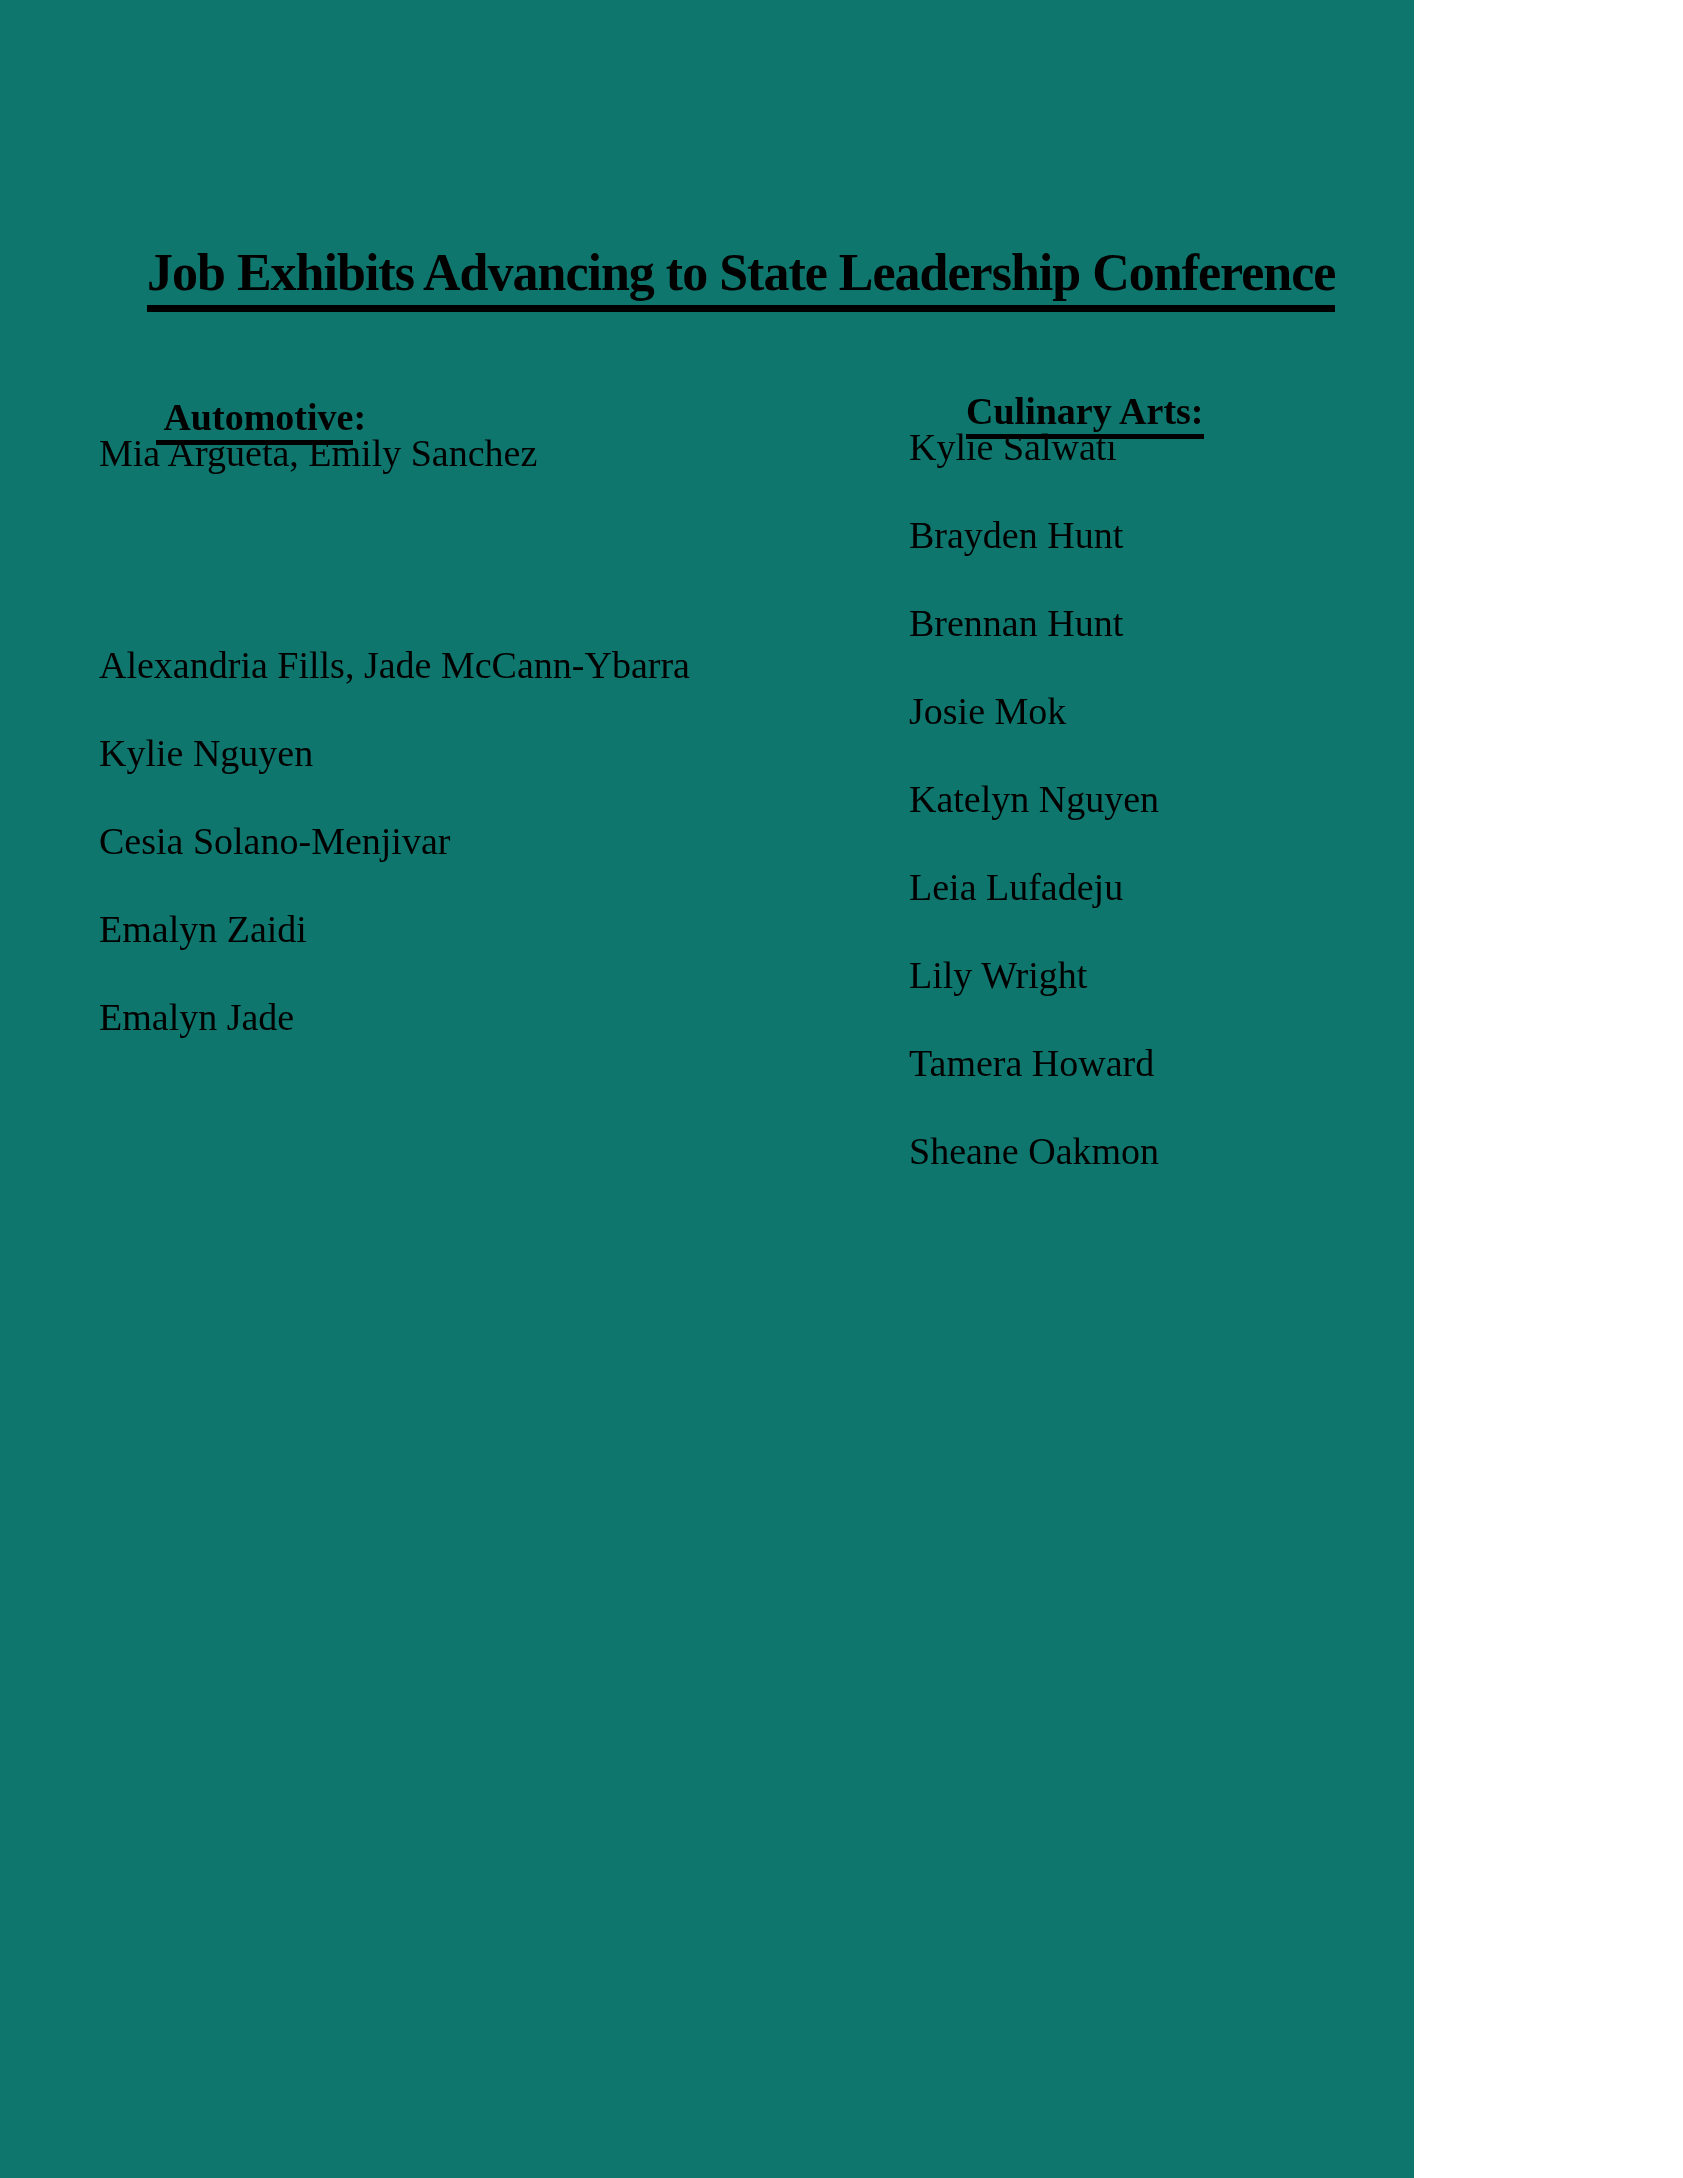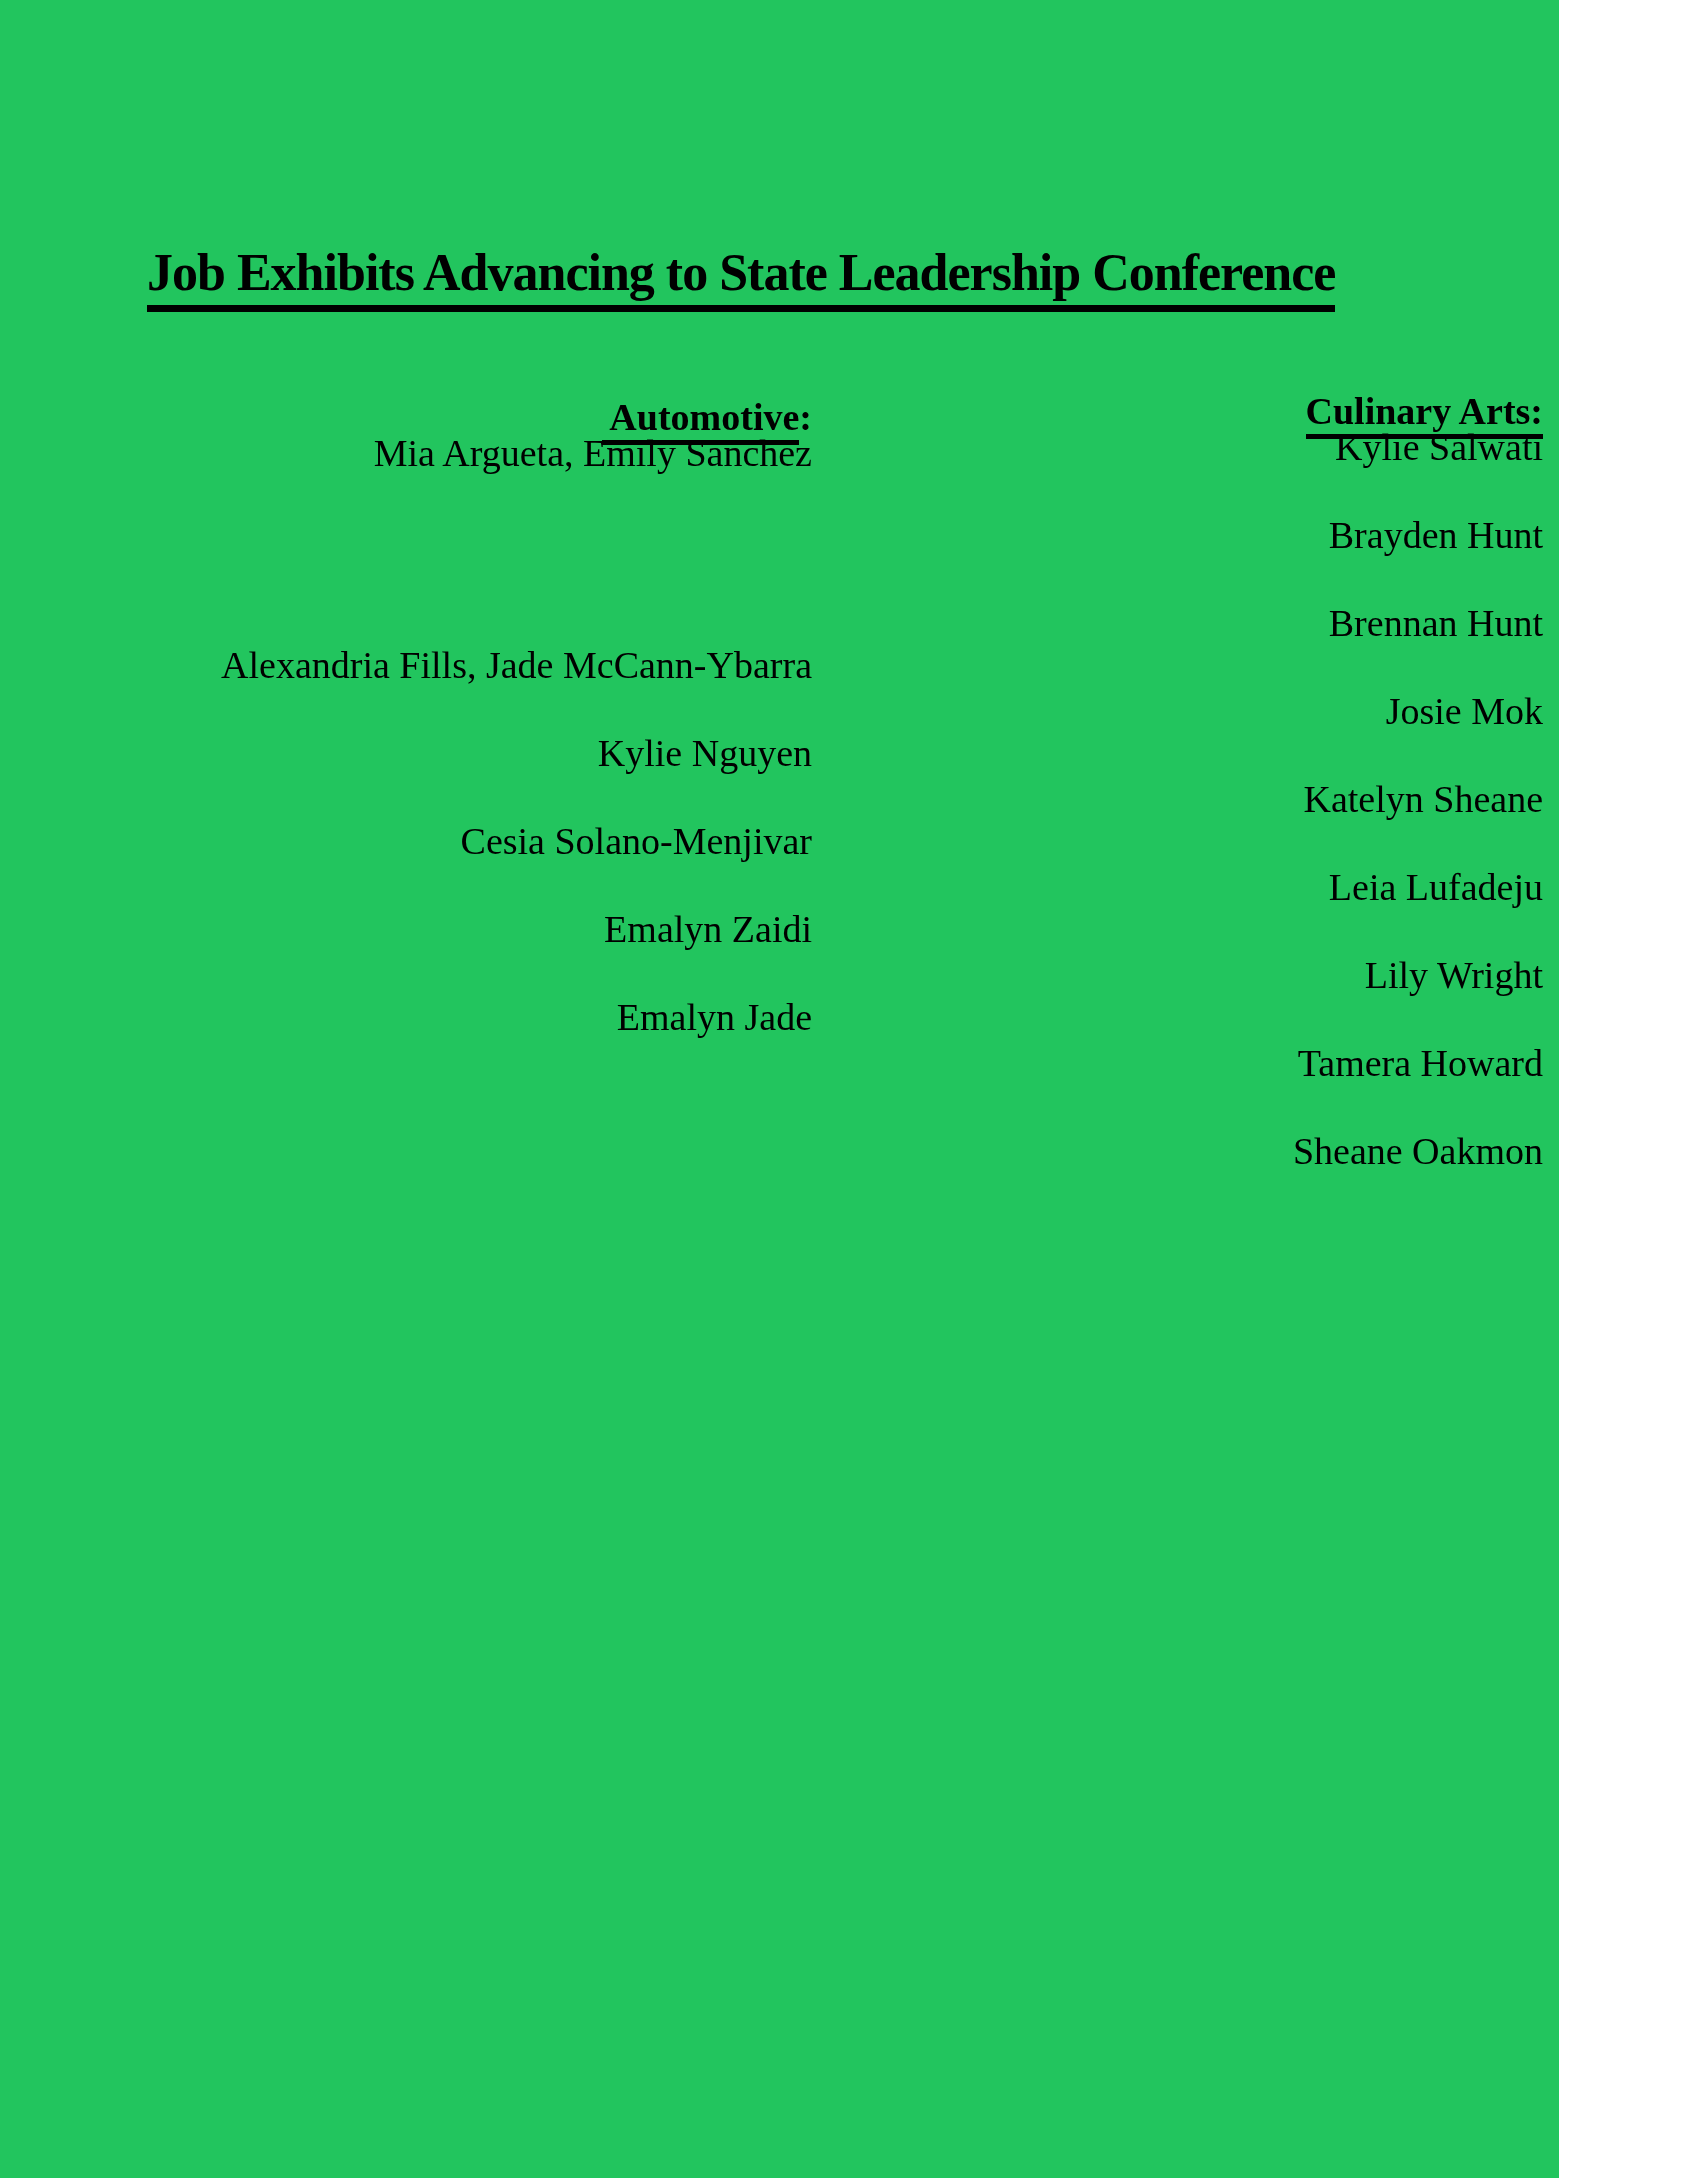--- a/index.html
+++ b/index.html
@@ -2,27 +2,26 @@
 <html><head>
 <meta charset="utf-8">
 <style>
   html, body {
     margin: 0;
     padding: 0;
     background: #ffffff;
   }
   .page {
     position: relative;
-    width: 1559px;
+    width: 1414px;
     height: 2178px;
-    background: #22c55e;
+    background: #0f766e;
     color: #000000;
     font-family: "Liberation Serif", serif;
     overflow: hidden;
-    text-align: right;
   }
   .title {
     position: absolute;
     left: 99px;
     top: 184px;
     font-size: 52px;
     font-weight: bold;
     letter-spacing: -1px;
     white-space: pre;
   }
@@ -88,21 +87,21 @@
   </div>
 
   <div class="col col-right">
     <div class="row heading">
       <span class="u">Culinary Arts:</span>
     </div>
     <div class="row">Kylie Salwati</div>
     <div class="row">Brayden Hunt</div>
     <div class="row">Brennan Hunt</div>
     <div class="row">Josie Mok</div>
-    <div class="row">Katelyn Sheane</div>
+    <div class="row">Katelyn Nguyen</div>
     <div class="row">Leia Lufadeju</div>
     <div class="row">Lily Wright</div>
     <div class="row">Tamera Howard</div>
     <div class="row">Sheane Oakmon</div>
   </div>
 
 </div>
 
 
 </body></html>

